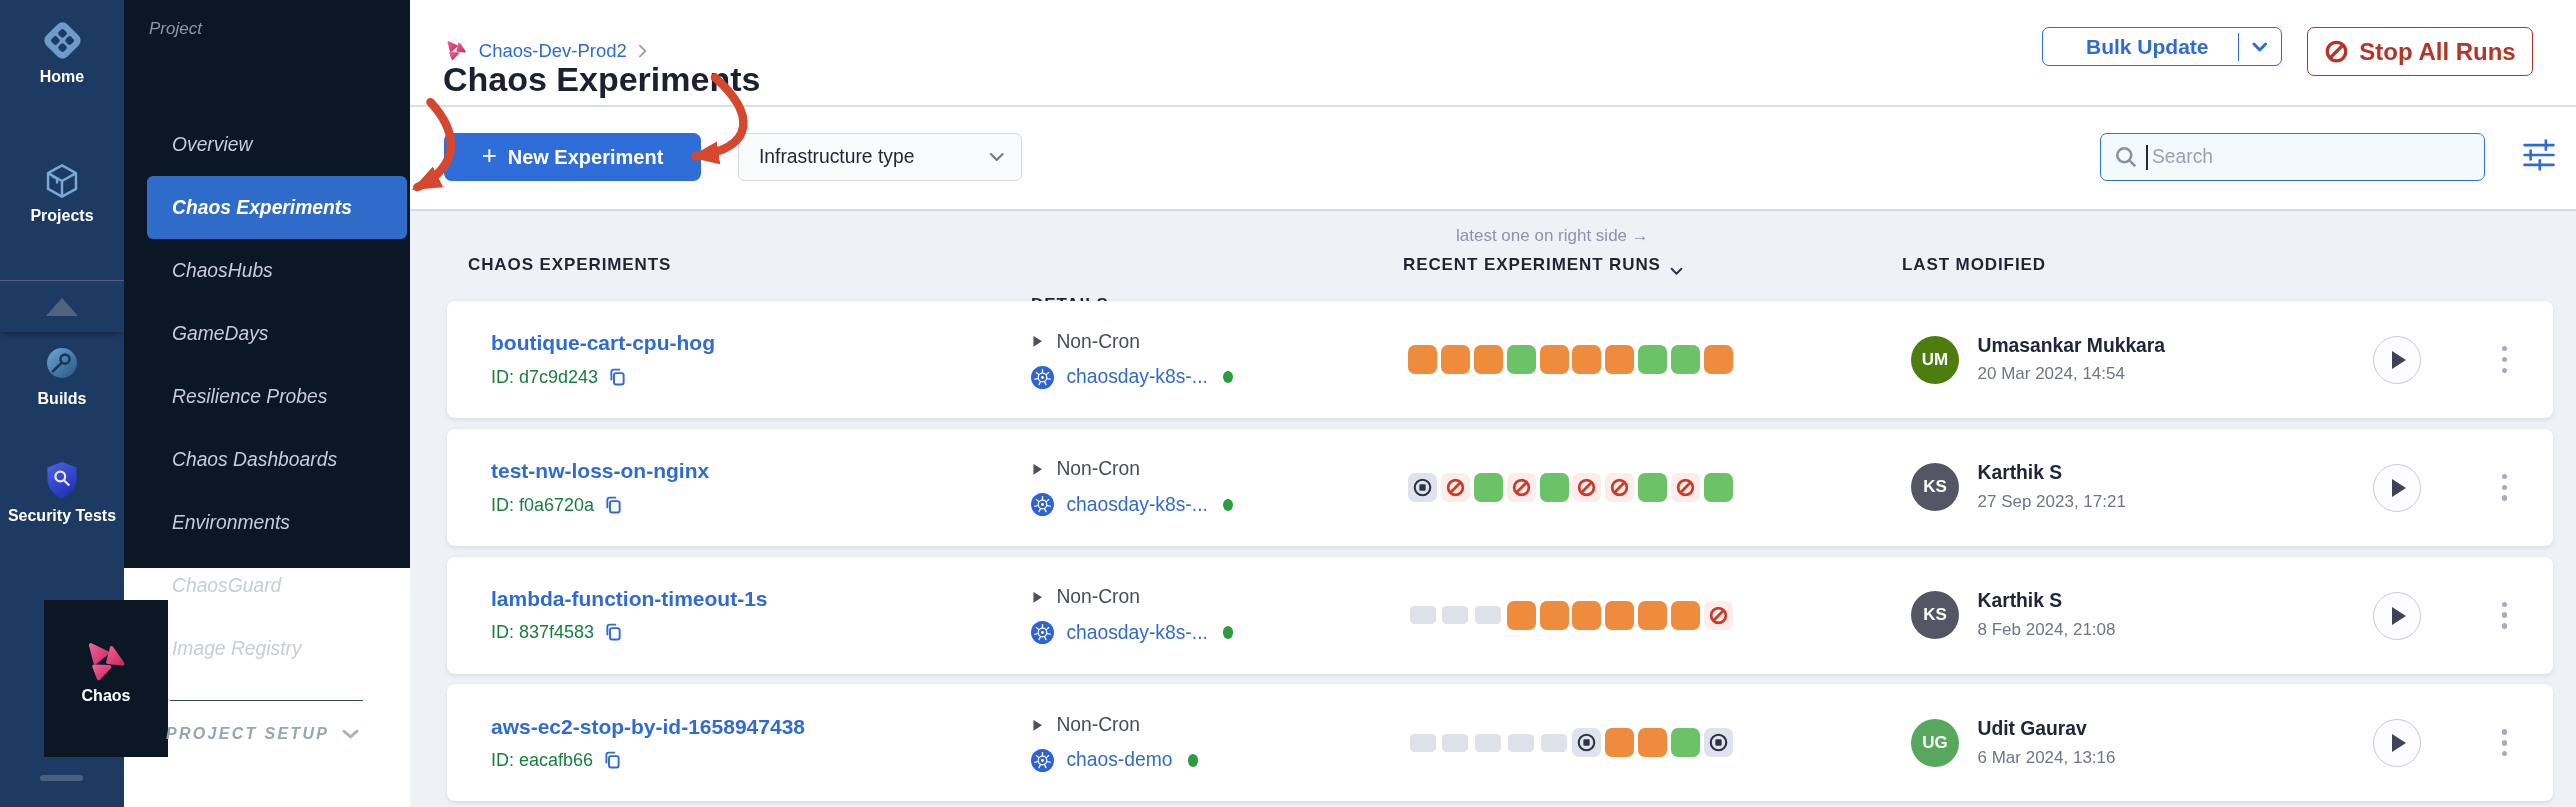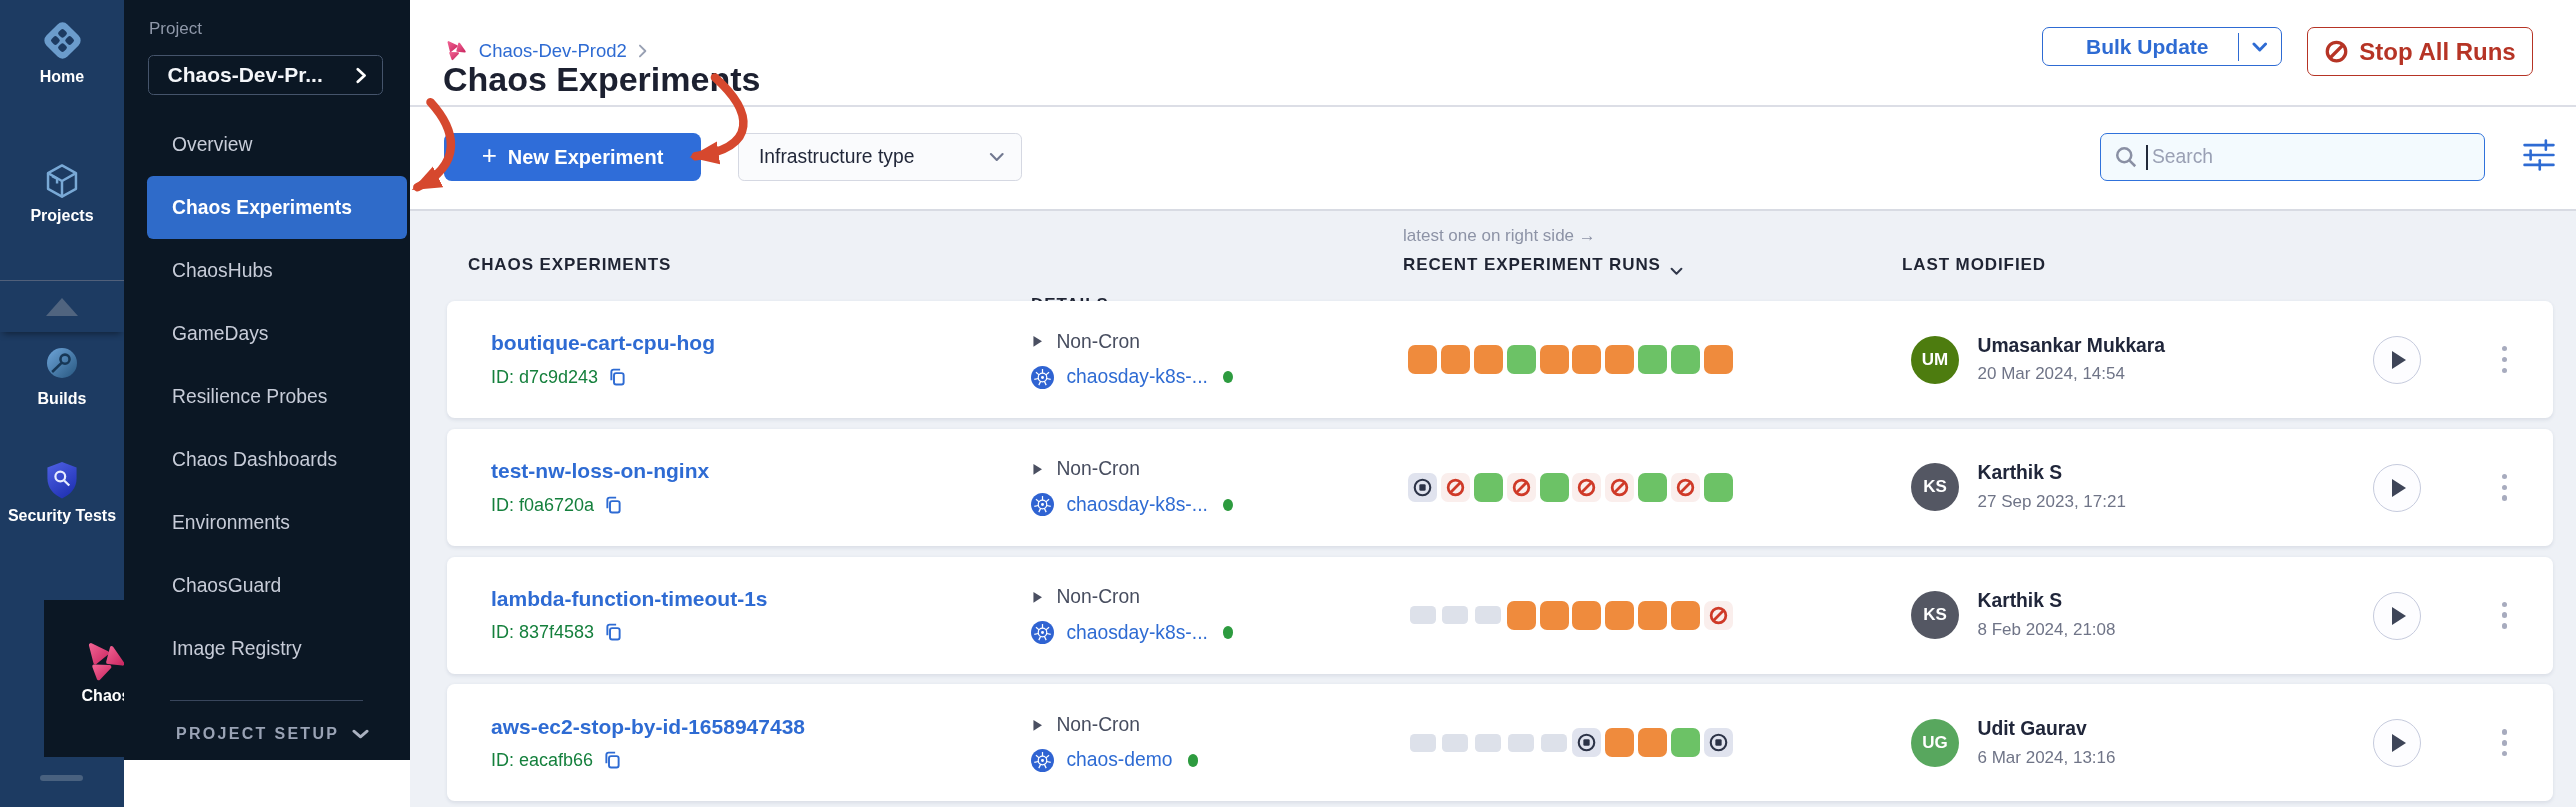--- a/index.html
+++ b/index.html
@@ -10,29 +10,29 @@
   #rail{position:absolute;left:0;top:0;width:124px;height:808px;background:#1d3b62;}
   .rail-item{position:absolute;left:0;width:124px;text-align:center;cursor:pointer;}
   .rail-label{color:#ffffff;font-size:16px;font-weight:700;display:block;}
   .rail-divider{position:absolute;left:0;top:280px;width:124px;height:0.8px;background:#51607a;}
   .rail-collapse{position:absolute;left:0;top:281px;width:124px;height:51px;background:#1d3b62;box-shadow:0 5.4px 7px -3.1px rgba(0,0,0,.45);display:flex;align-items:center;justify-content:center;cursor:pointer;}
   .tri-up{width:0;height:0;border-left:16px solid transparent;border-right:16px solid transparent;border-bottom:18px solid #50647f;}
   #chaos-section{position:absolute;left:12px;top:600px;width:124px;height:157px;background:#0b1724;margin-left:32px;}
   .rail-handle{position:absolute;left:40px;top:775px;width:43px;height:6.2px;border-radius:3.1px;background:#49617f;cursor:pointer;}
 
   
-  #panel{position:absolute;left:124px;top:0;width:286px;height:760px;background:#0b1724;}
+  #panel{position:absolute;left:124px;top:0;width:286px;height:568px;background:#0b1724;font-style:italic;}
   .panel-project-label{position:absolute;left:25px;top:18.5px;font-size:17px;color:#8f98a9;}
   .project-selector{position:absolute;left:24px;top:55px;width:235px;height:40px;border:1.5px solid #45546b;border-radius:5.4px;display:flex;align-items:center;padding:0 15.5px 0 18.5px;cursor:pointer;}
   .project-selector span{color:#f4f6f9;font-size:21px;font-weight:600;flex:1;white-space:nowrap;}
   #nav-list{position:absolute;left:0;top:113px;width:286px;}
   .nav-item{height:63px;display:flex;align-items:center;padding-left:48px;color:#c7ccd8;font-size:19.3px;cursor:pointer;}
   .nav-item.active{margin-left:23px;width:260px;padding-left:25px;background:#2f6bc9;border-radius:6.2px;color:#ffffff;font-weight:600;}
   .panel-divider{position:absolute;left:46px;top:700px;width:193px;height:0.8px;background:#39465c;}
-  .setup-row{position:absolute;left:52px;top:725px;width:193px;display:flex;align-items:center;justify-content:space-between;cursor:pointer;}
+  .setup-row{position:absolute;left:42px;top:725px;width:193px;display:flex;align-items:center;justify-content:space-between;cursor:pointer;}
   .setup-row span{color:#9aa3b5;font-size:16px;font-weight:600;letter-spacing:2.3px;}
 
   
   #main{position:absolute;left:410px;top:0;width:2166px;height:808px;background:#eef1f6;}
   #main-top{position:absolute;left:0;top:0;width:2166px;height:210px;background:#ffffff;}
   .hdiv1{position:absolute;left:0;top:105px;width:2166px;height:1.5px;background:#dcdee6;}
   .hdiv2{position:absolute;left:0;top:209px;width:2166px;height:1.5px;background:#d8dbe3;}
 
   .breadcrumb{position:absolute;left:35px;top:39px;display:flex;align-items:center;gap:10.8px;}
   .bc-link{color:#2e6bd3;font-size:18.5px;cursor:pointer;}
@@ -50,21 +50,21 @@
   .btn-stop .lbl{color:#b63425;font-size:24px;font-weight:700;}
 
   .search-wrap{position:absolute;left:1690px;top:133px;width:385px;height:48px;}
   .search-wrap input{width:100%;height:100%;border:1.9px solid #3072db;border-radius:7px;background:#f3fafe;padding:0 15.5px 0 51px;font-size:19.3px;color:#22283a;outline:none;}
   .search-wrap input::placeholder{color:#9aa0b4;}
   .search-wrap .mag{position:absolute;left:14px;top:11.6px;}
   .search-wrap .caret{position:absolute;left:46px;top:11.6px;width:1.5px;height:25px;background:#222a3a;}
   .filter-btn{position:absolute;left:2109px;top:136px;width:39px;height:37px;cursor:pointer;display:flex;align-items:center;justify-content:center;}
 
   
-  .col-hint{position:absolute;left:993px;top:226px;font-size:17px;color:#8d93a6;}
+  .col-hint{position:absolute;left:1046px;top:226px;font-size:17px;color:#8d93a6;}
   .col-head{position:absolute;top:255px;font-size:17px;font-weight:700;color:#1f2433;letter-spacing:0.9px;}
   .ch1{left:58px;} .ch2{left:621px;margin-top:40px;} .ch3{left:993px;display:flex;align-items:flex-end;gap:9.3px;cursor:pointer;} .ch4{left:1492px;}
 
   #rows{position:absolute;left:37px;top:301px;width:2106px;}
   .card{position:relative;width:2106px;height:117px;background:#ffffff;border-radius:7.7px;margin-bottom:10.8px;box-shadow:0 1.5px 3.9px rgba(35,55,95,.10);}
   .cell{position:absolute;top:0;bottom:0;display:flex;flex-direction:column;justify-content:center;}
   .cell-name{left:44px;}
   .exp-name{color:#2e6bd3;font-size:21px;font-weight:700;cursor:pointer;}
   .exp-id{margin-top:11.6px;display:flex;align-items:center;gap:9.3px;color:#15803d;font-size:18px;}
   .copy-ic{cursor:pointer;}
@@ -177,26 +177,20 @@
             </svg>
         </span>
         <span class="rail-label">Chaos</span>
       </div>
     </div>
     <div class="rail-handle"></div>
   </nav>
 
   <nav id="panel">
     <div class="panel-project-label">Project</div>
-    <div class="project-selector">
-      <span>Chaos-Dev-Pr...</span>
-      <svg width="10.8" height="17" viewBox="0 0 12 18" fill="none" stroke="#ffffff" stroke-width="3" stroke-linecap="round" stroke-linejoin="round">
-          <path d="M2 2 L9.5 9 L2 16"></path>
-        </svg>
-    </div>
     <div id="nav-list">
         <div class="nav-item">Overview</div>
         <div class="nav-item active">Chaos Experiments</div>
         <div class="nav-item">ChaosHubs</div>
         <div class="nav-item">GameDays</div>
         <div class="nav-item">Resilience Probes</div>
         <div class="nav-item">Chaos Dashboards</div>
         <div class="nav-item">Environments</div>
         <div class="nav-item">ChaosGuard</div>
         <div class="nav-item">Image Registry</div>

